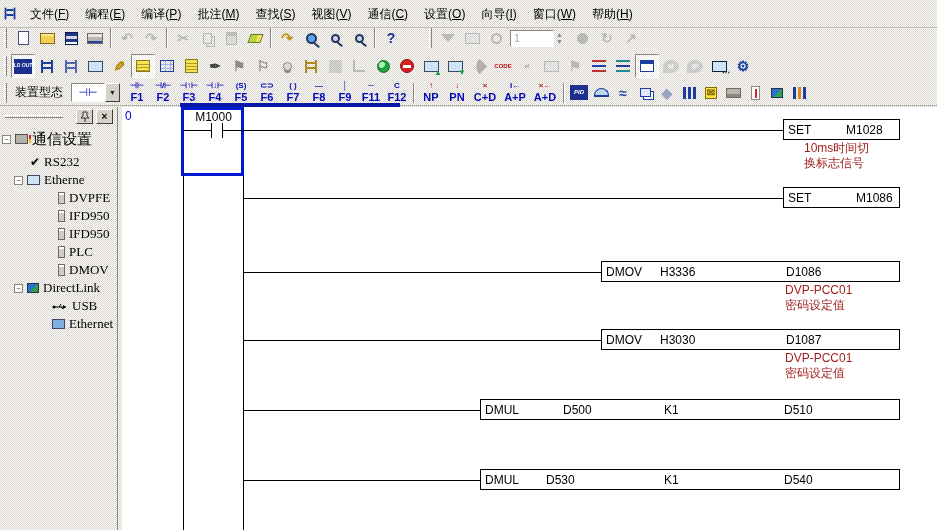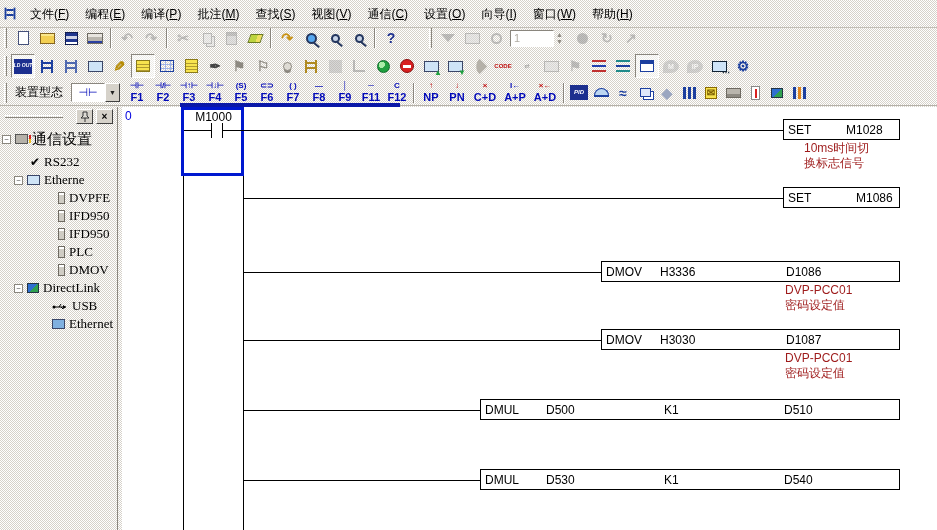--- a/index.html
+++ b/index.html
@@ -551,21 +551,21 @@
     <span style="left:58px">H3030</span>
     <span style="left:184px">D1087</span>
   </div>
   <div class="cm" style="left:663px;top:244px">
     <div>DVP-PCC01</div>
       <div>密码设定值</div>
   </div>
 
   <div class="ib" style="left:358px;top:292px;width:420px">
     <span style="left:4px">DMUL</span>
-    <span style="left:65px">D500</span>
+    <span style="left:82px">D500</span>
     <span style="left:183px">K1</span>
     <span style="left:303px">D510</span>
   </div>
 
   <div class="ib" style="left:358px;top:362px;width:420px">
     <span style="left:4px">DMUL</span>
     <span style="left:65px">D530</span>
     <span style="left:183px">K1</span>
     <span style="left:303px">D540</span>
   </div>

